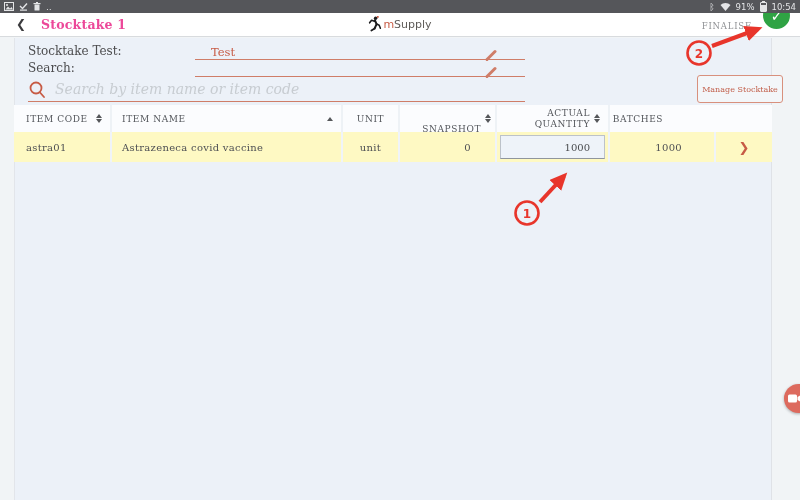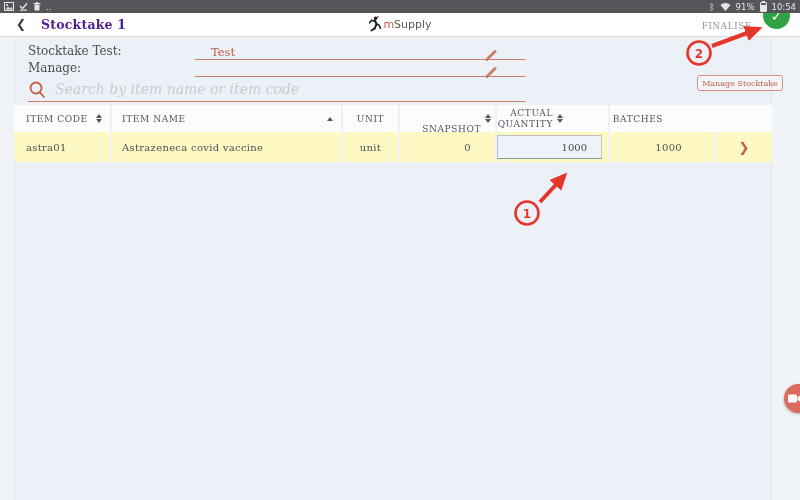--- a/index.html
+++ b/index.html
@@ -12,21 +12,21 @@
     font-family:"DejaVu Sans", sans-serif; font-size:8.5px; color:#e4e5e7; z-index:30; }
   .sb-group { display:flex; align-items:center; gap:5px; }
   .sb-ico { display:inline-flex; align-items:center; }
   .battery { width:7px; height:10px; border:1px solid #e4e5e7; border-radius:1px; position:relative; background:#e4e5e7; background-clip:content-box; padding-top:2px; }
   .battery:before { content:""; position:absolute; top:-2px; left:1.5px; width:2.5px; height:1.5px; background:#e4e5e7; }
 
   
   .app-header { position:absolute; left:0; top:13px; width:800px; height:24px; background:#ffffff;
     border-bottom:1px solid #d8dbde; z-index:20; }
   .back-btn { position:absolute; left:16px; top:4px; font-size:12px; font-weight:bold; color:#3b3b3d; cursor:pointer; font-family:"DejaVu Sans", sans-serif; }
-  .page-title { position:absolute; left:41px; top:4px; font-size:12.5px; color:#4c1d95; font-weight:bold; letter-spacing:.2px; }
+  .page-title { position:absolute; left:41px; top:4px; font-size:12.5px; color:#ec4899; font-weight:bold; letter-spacing:.2px; }
   .logo { position:absolute; left:50%; top:3px; transform:translateX(-50%); display:flex; align-items:center; gap:2px; }
   .logo-text { font-family:"DejaVu Sans", sans-serif; font-size:11px; }
   .logo-m { color:var(--accent); }
   .logo-rest { color:#5d5a57; }
   .finalise { position:absolute; right:48px; top:8px; font-size:8.5px; letter-spacing:.8px; color:#8f9194; cursor:pointer; }
   .finalise-check { position:absolute; right:10px; top:2px; width:27px; height:27px; border-radius:50%;
     background:var(--green); color:#fff; display:flex; align-items:center; justify-content:center;
     font-size:14px; font-weight:bold; z-index:25; cursor:pointer; font-family:"DejaVu Sans", sans-serif; }
 
   
@@ -35,33 +35,33 @@
 
   
   .form-label { position:absolute; left:28px; font-size:12px; color:#4c4c4e; }
   .field { position:absolute; left:195px; width:330px; height:16px; border-bottom:1px solid var(--accent_light); cursor:text; }
   .field-value { position:absolute; left:16px; top:1px; font-size:11.5px; color:var(--accent); }
   .pencil { position:absolute; right:28px; top:2px; width:12px; height:12px; }
   .search-wrap { position:absolute; left:28px; top:78px; width:497px; height:24px; border-bottom:1px solid var(--accent_light); display:flex; align-items:center; }
   .search-input { flex:1; border:none; outline:none; background:transparent; font-family:"DejaVu Serif", serif;
     font-size:14px; color:#737373; padding:0 0 2px 8px;font-style:italic; }
   .search-input::placeholder { color:#c7ccd1; }
-  .manage-btn { position:absolute; left:697px; top:75px; width:86px; height:16px; background:#f3f6f9;
+  .manage-btn { position:absolute; left:697px; top:75px; width:86px; height:28px; background:#f3f6f9;
     border:1px solid #d8907d; border-radius:3px; color:#c2604c; font-family:"DejaVu Serif", serif;
     font-size:8px; cursor:pointer; }
 
   
   .thead { position:absolute; left:14px; top:105px; width:758px; height:27px; background:#fbfcfe; display:flex; }
   .trow  { position:absolute; left:14px; top:132px; width:758px; height:30px; background:#fef9c3; display:flex; cursor:pointer; }
   .cell { display:flex; align-items:center; font-size:9px; color:#53565b; letter-spacing:.6px; overflow:hidden; }
   .thead .cell { border-left:2px solid #eef2f6; cursor:pointer; }
   .trow  .cell { border-left:2px solid #f0f4f8; font-size:10px; letter-spacing:.3px; color:#4e5054; }
   .thead .cell:first-child, .trow .cell:first-child { border-left:none; }
   .c1{width:96px;} .c2{width:231px;} .c3{width:57px; justify-content:center;}
-  .c4{width:97px; justify-content:flex-end;} .c5{width:113px; }
+  .c4{width:97px; justify-content:flex-end;} .c5{width:113px; justify-content:flex-end;}
   .c6{width:106px;} .c7{width:58px; justify-content:center;}
   .thead .c1{padding:0 8px 0 12px; justify-content:space-between;}
   .thead .c2{padding:0 8px 0 10px; justify-content:space-between;}
   .thead .c4,.thead .c5{padding-right:4px; text-align:right;}
   .thead .c6{justify-content:center; gap:5px;}
   .hdr2line { text-align:right; line-height:1.15; }
   .trow .c1{padding-left:12px;} .trow .c2{padding-left:10px;}
   .trow .c4{padding-right:24px;} .trow .c6{justify-content:flex-end; padding-right:32px;}
   .sort-both { display:inline-flex; flex-direction:column; gap:1px; }
   .sort-both i, .sort-asc i { display:block; width:0; height:0; border-left:3.5px solid transparent; border-right:3.5px solid transparent; }
@@ -145,21 +145,21 @@
   <div class="form-label" style="top:44px;">Stocktake Test:</div>
   <div class="field" style="top:44px;">
     <span class="field-value">Test</span>
     <span class="pencil">
       <svg width="12" height="12" viewBox="0 0 12 12">
           <line x1="2" y1="10.5" x2="10" y2="2.5" stroke="#cf7d68" stroke-width="3" stroke-linecap="round"></line>
           <path d="M1 12 L3.2 11.4 L1.6 9.8 Z" fill="#cf7d68"></path>
         </svg>
     </span>
   </div>
-  <div class="form-label" style="top:61px;">Manage:</div>
+  <div class="form-label" style="top:61px;">Search:</div>
   <div class="field" style="top:61px;">
     <span class="field-value"></span>
     <span class="pencil">
       <svg width="12" height="12" viewBox="0 0 12 12">
           <line x1="2" y1="10.5" x2="10" y2="2.5" stroke="#cf7d68" stroke-width="3" stroke-linecap="round"></line>
           <path d="M1 12 L3.2 11.4 L1.6 9.8 Z" fill="#cf7d68"></path>
         </svg>
     </span>
   </div>
 

